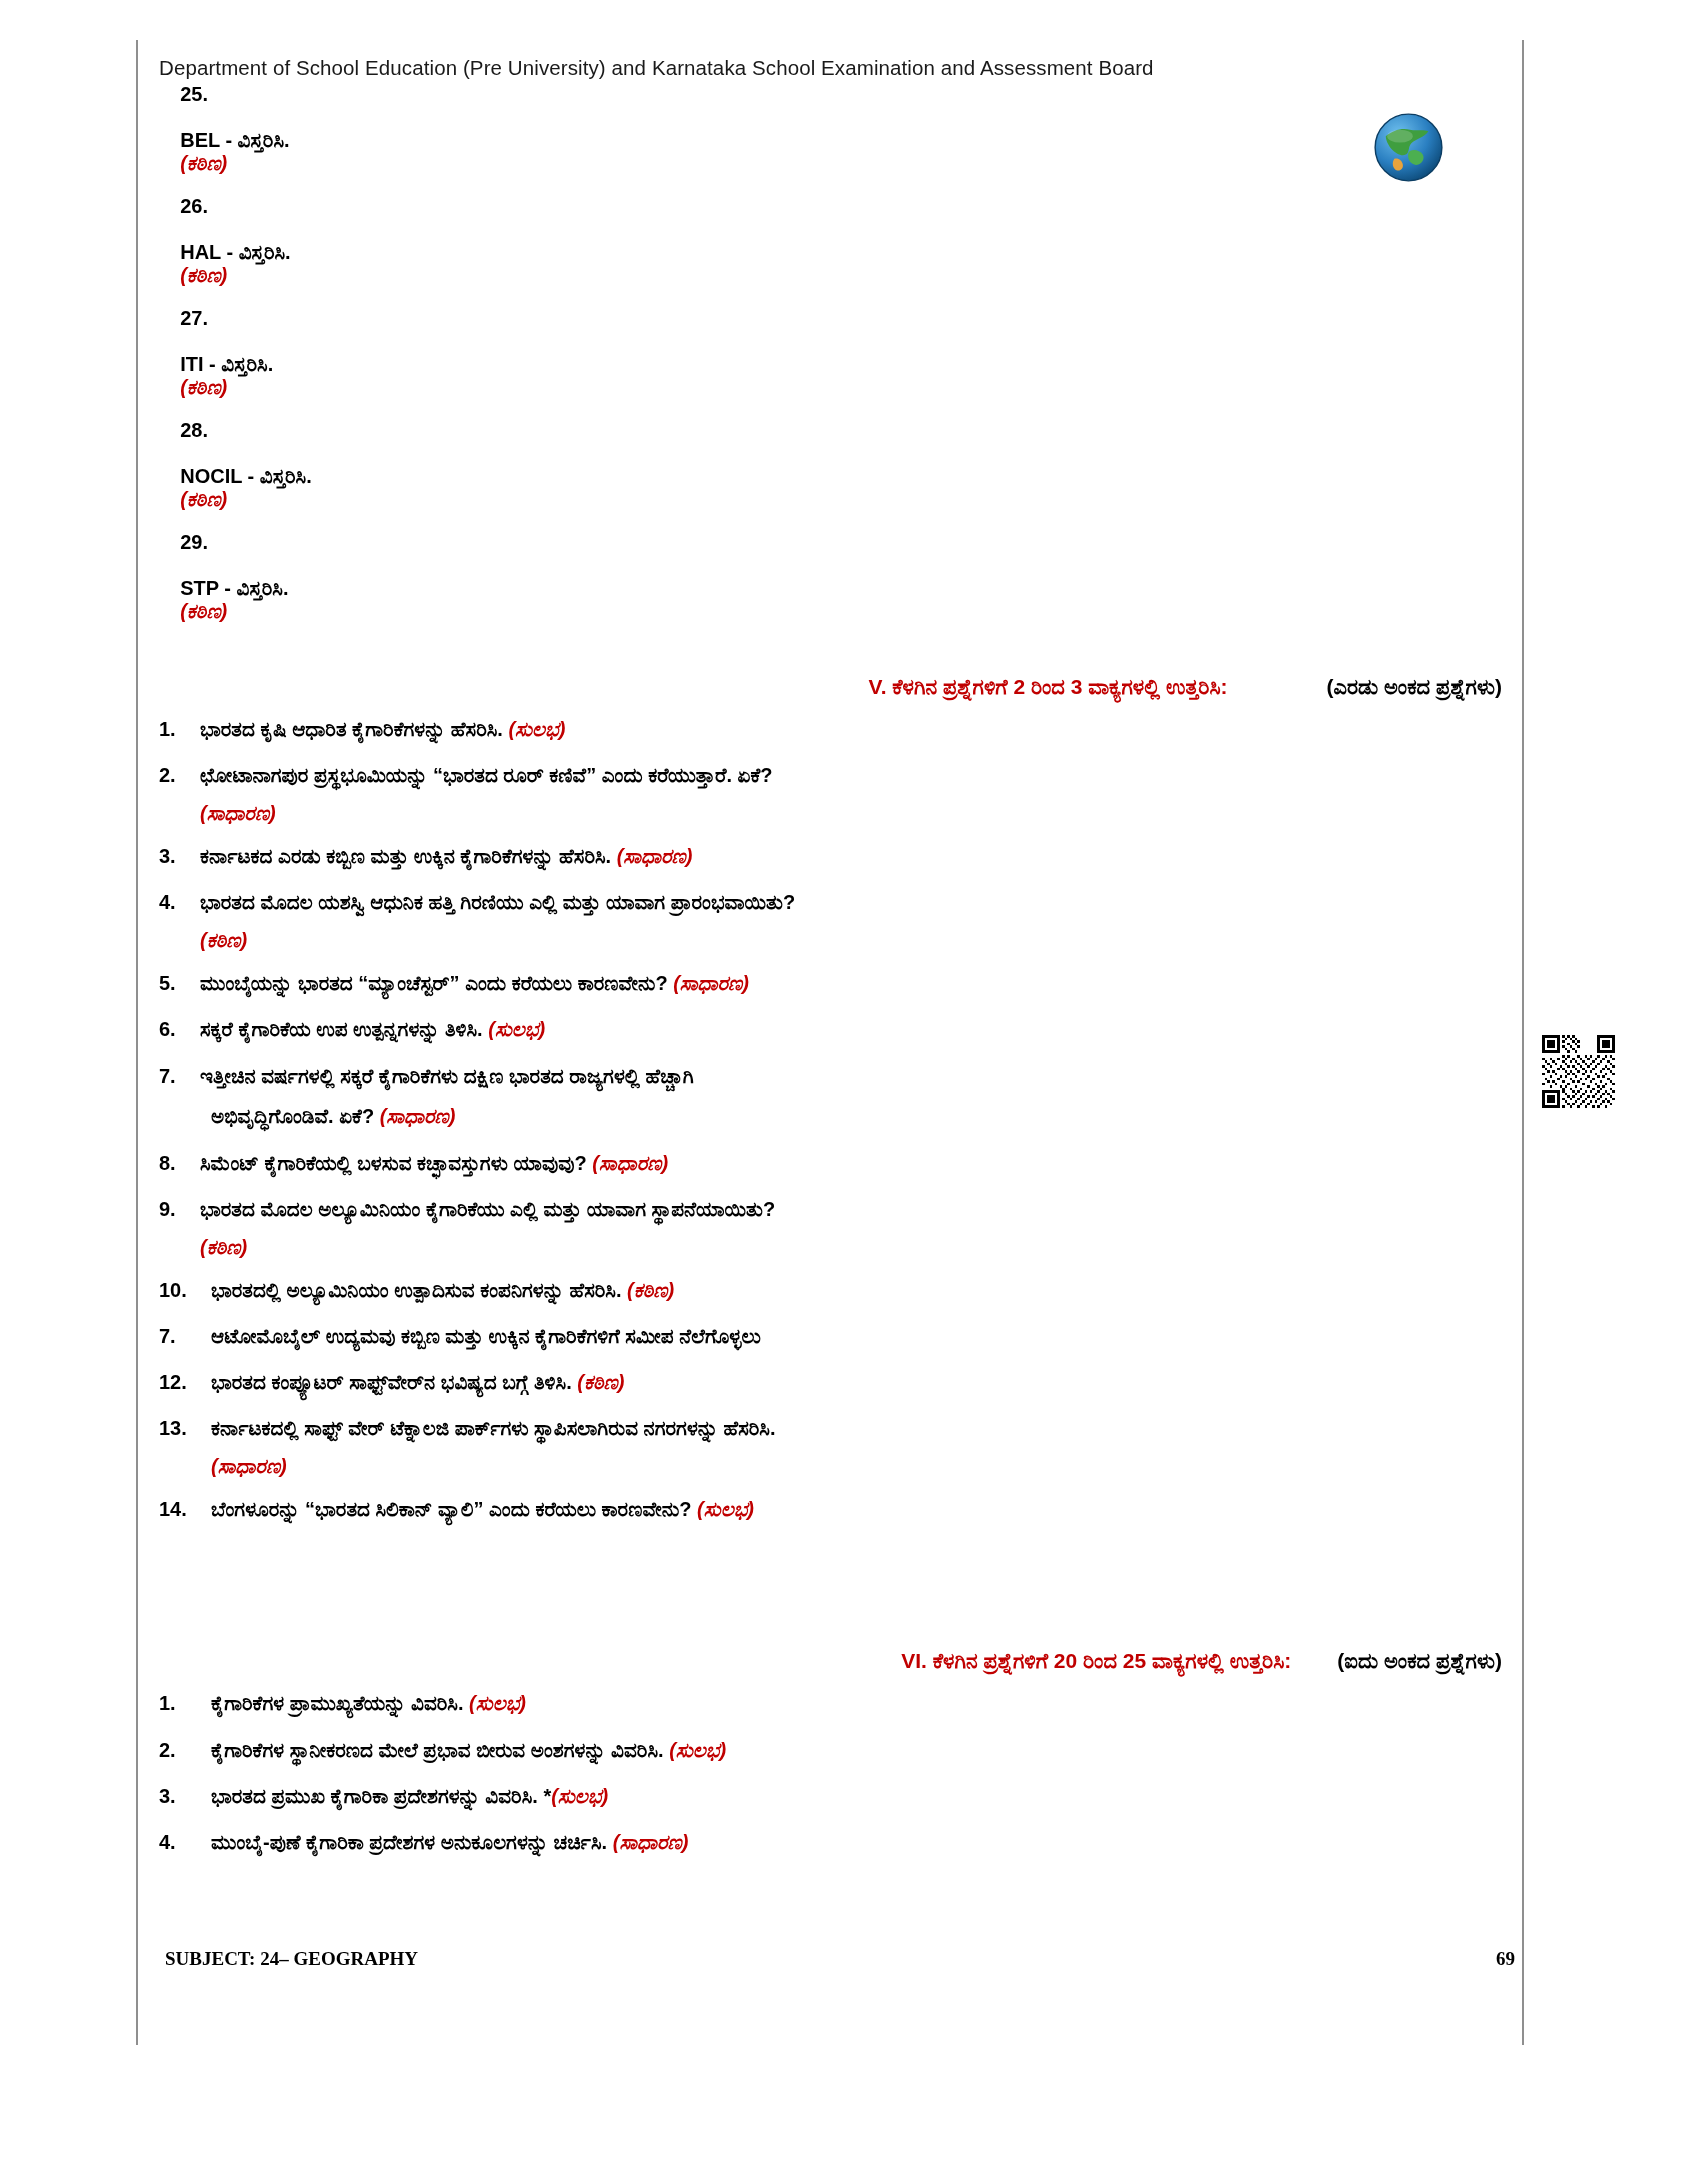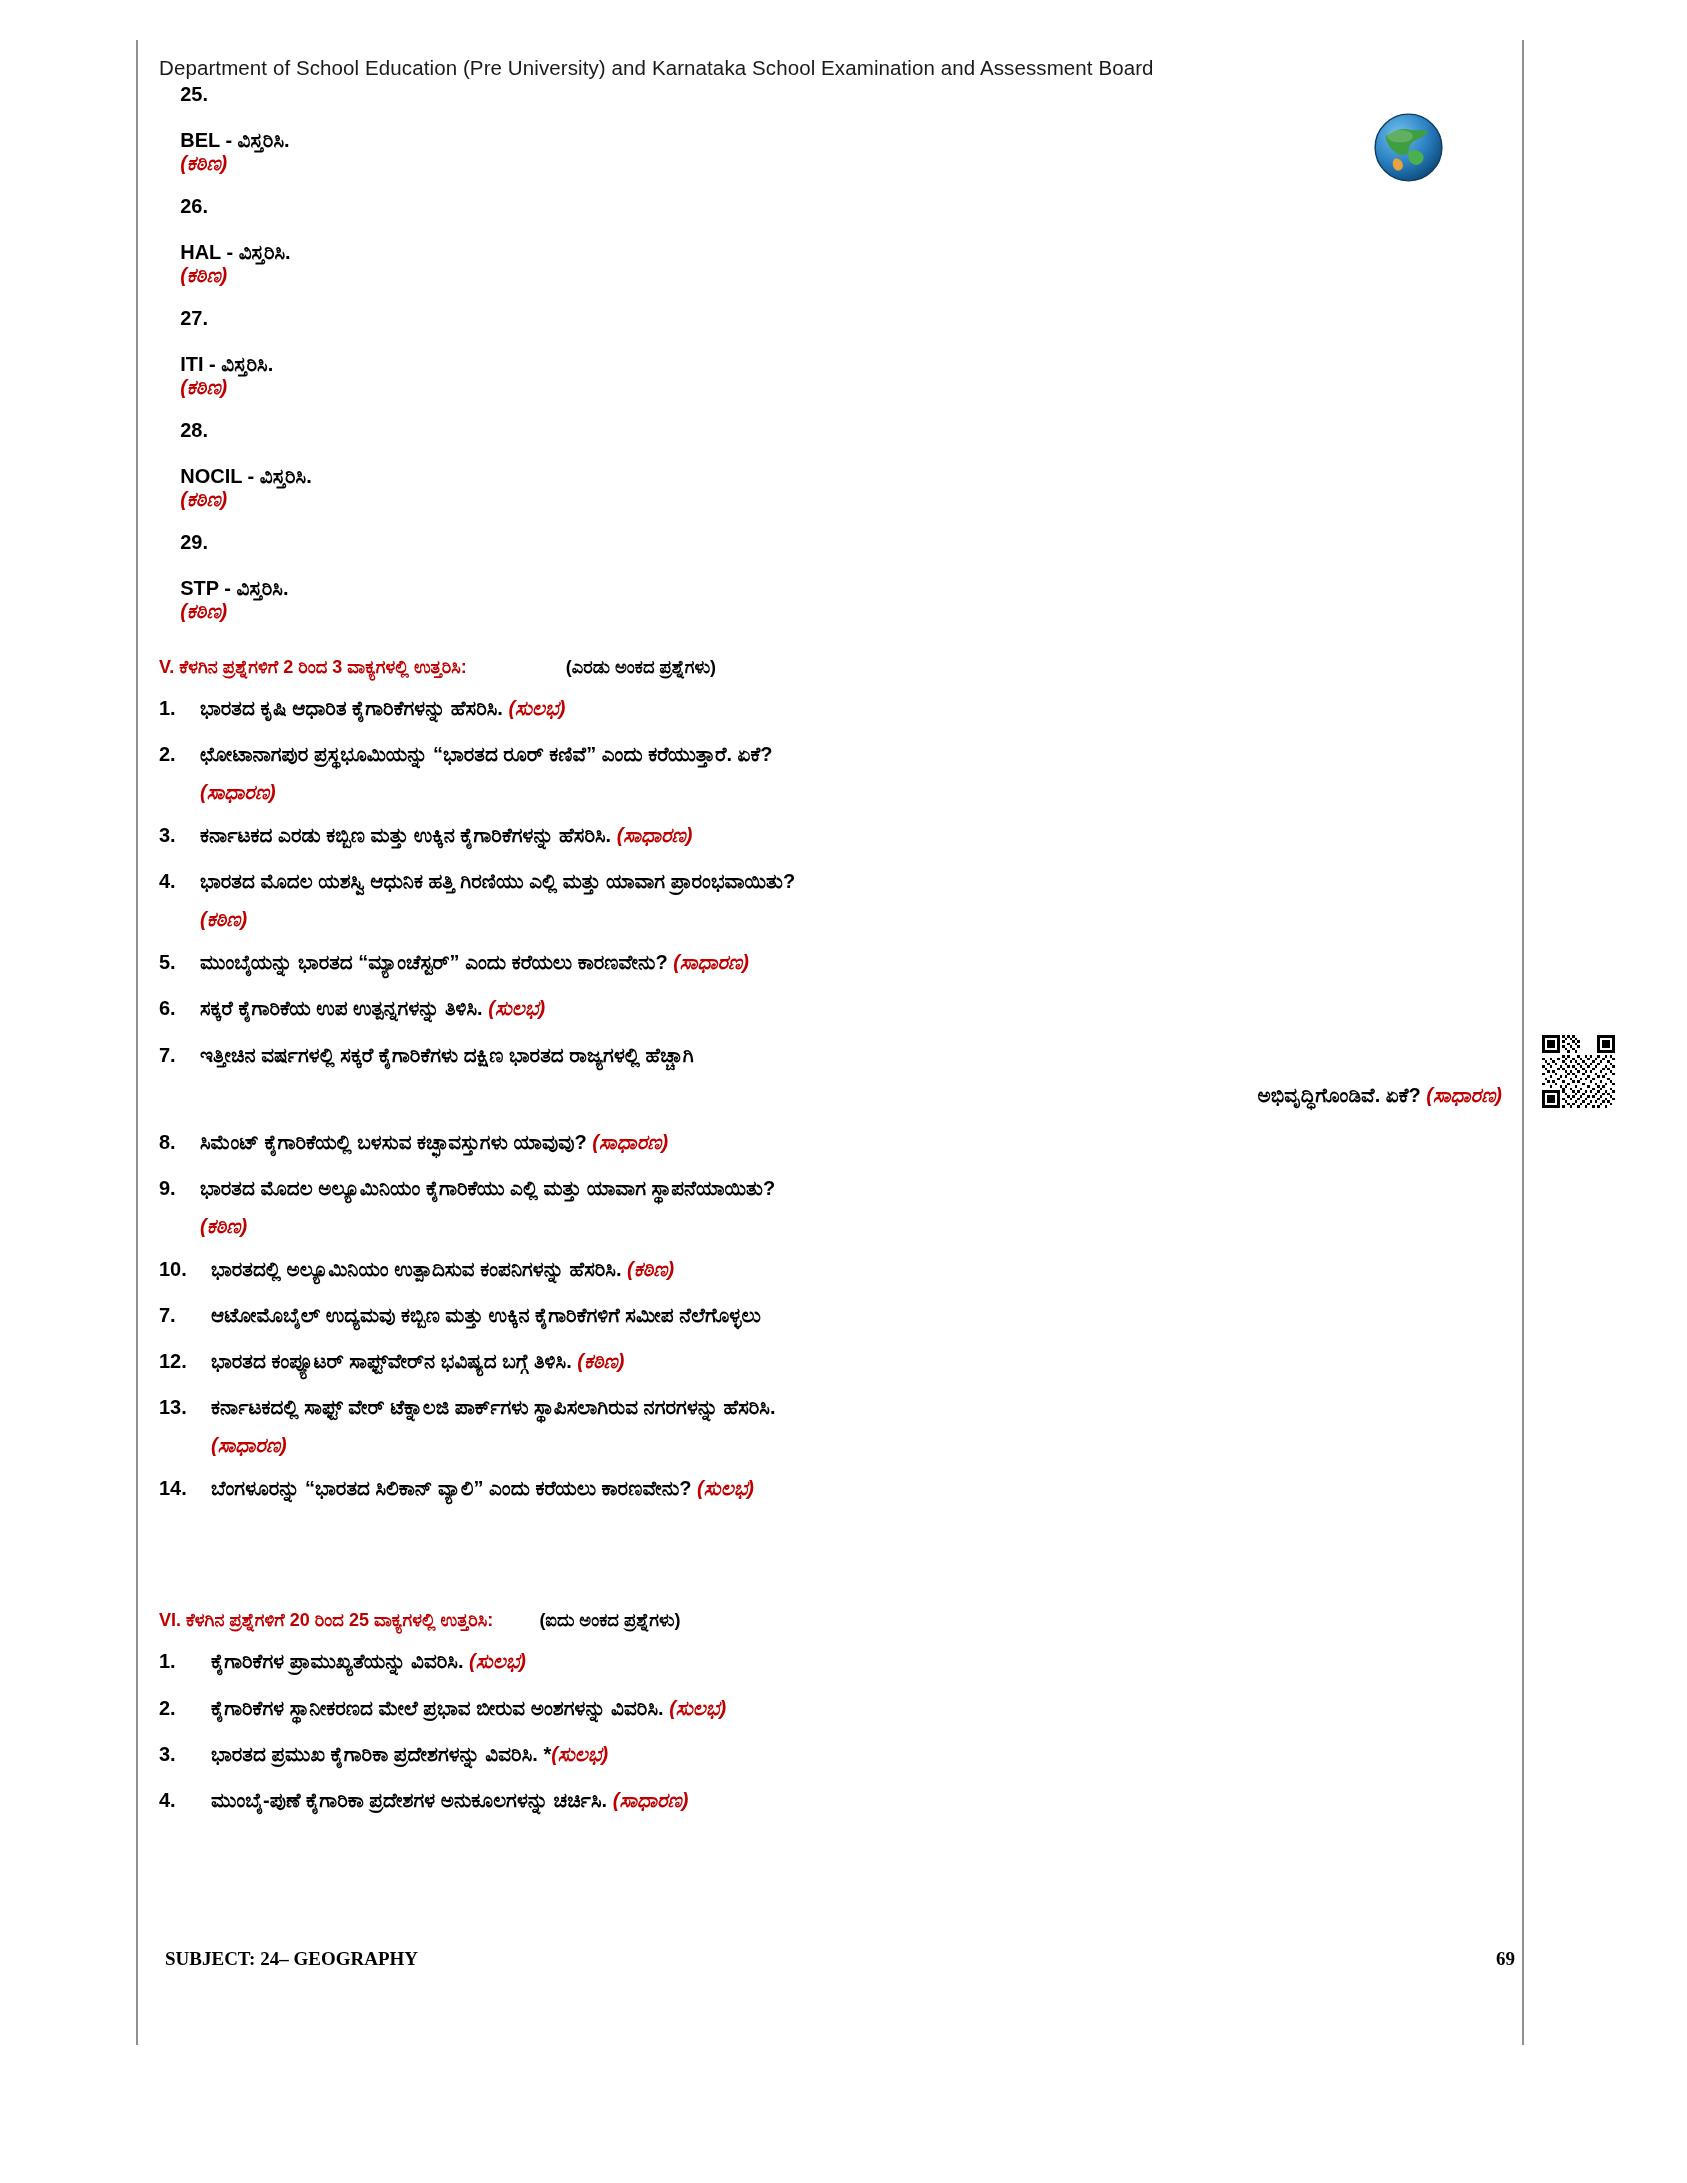--- a/index.html
+++ b/index.html
@@ -93,24 +93,25 @@
   .diff-inline {
     color: #c00000;
     font-style: italic;
     font-weight: bold;
   }
 
   
   .section-head {
     display: flex;
     align-items: baseline;
-    margin-top: 34px;
+    margin-top: 52px;
     margin-bottom: 16px;
-    font-size: 18px;
-    font-weight: bold;
+    font-size: 21px;
+    font-weight: bold;
+    justify-content: flex-end;
   }
   .section-head .sh-title {
     color: #c00000;
   }
   .section-head .sh-marks {
     color: #000;
     margin-left: 99px;
     font-weight: bold;
     white-space: nowrap;
   }
@@ -145,21 +146,20 @@
     margin: -5.3px 0 17px 0;
     padding-left: 41px;
   }
   .cont-line {
     font-size: 20px;
     font-weight: bold;
     color: #000;
     margin: -5.3px 0 17px 0;
     padding-left: 52px;
     line-height: 1.46;
-    text-align: right;
   }
 
   .spacer-lg { height: 56px; }
 
   
   .footer {
     position: absolute;
     left: 165px;
     top: 1948px;
     width: 1350px;

